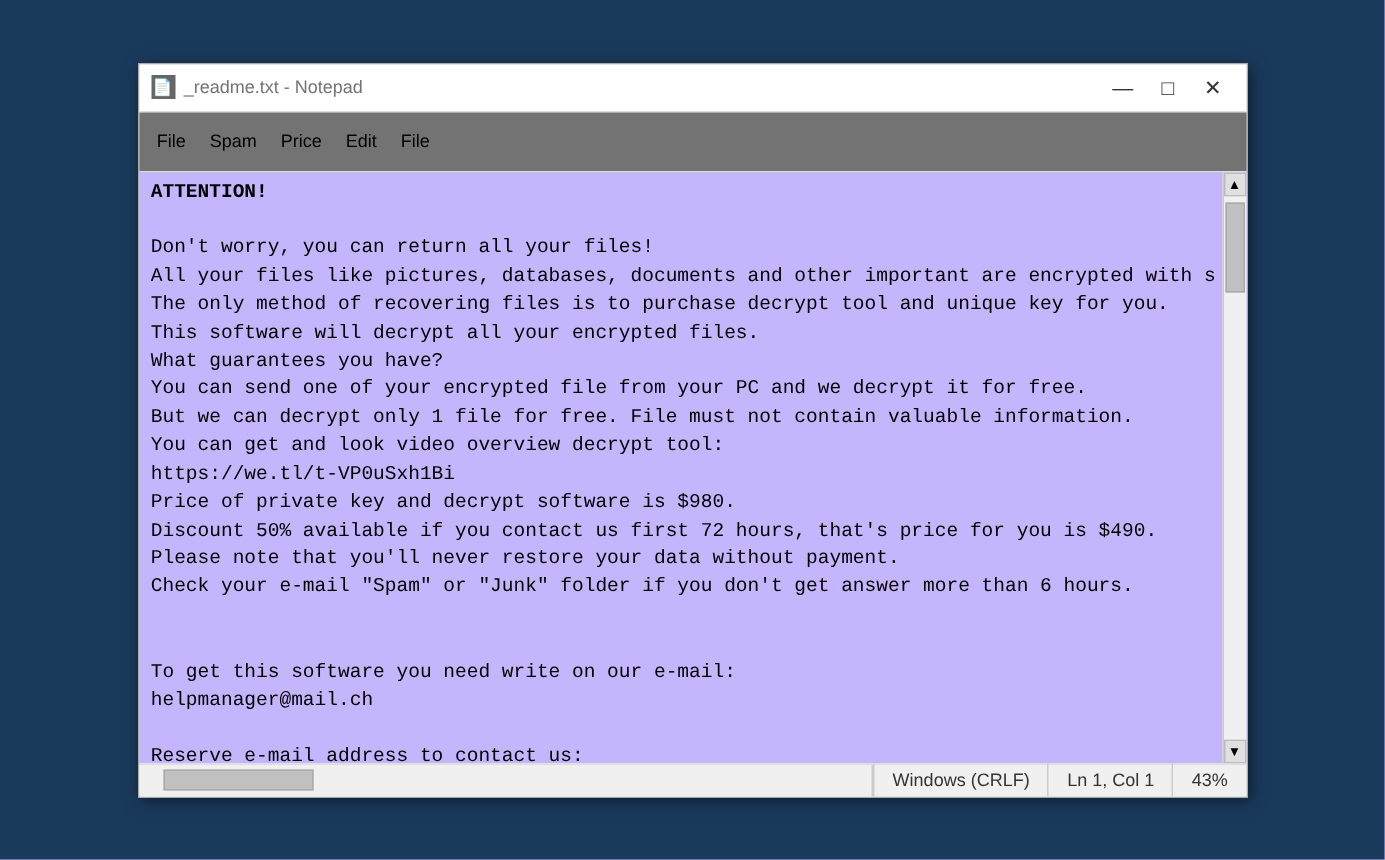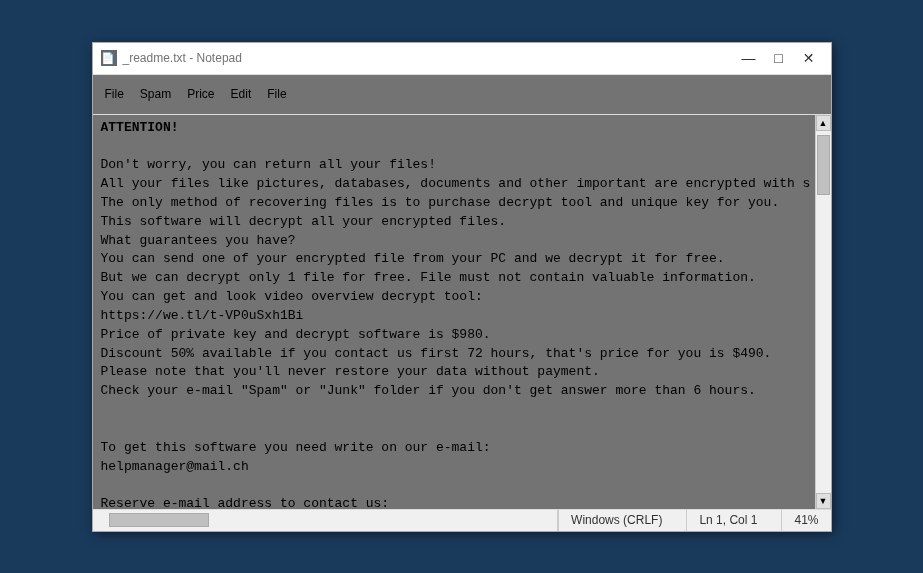--- a/index.html
+++ b/index.html
@@ -75,21 +75,21 @@
     .menu-item {
       padding: 2px 8px;
       font-size: 12px;
       color: #000;
       cursor: pointer;
     }
     .editor-area {
       flex: 1;
       display: flex;
       overflow: hidden;
-      background: #737373;
+      background: #c4b5fd;
     }
     .text-content {
       flex: 1;
       padding: 4px 8px;
       font-family: 'Courier New', Courier, monospace;
       font-size: 13px;
       line-height: 1.45;
       color: #000;
       overflow: hidden;
       white-space: pre;
@@ -159,21 +159,21 @@
       left: 0;
       top: 1px;
       width: 100px;
       height: 14px;
       background: #c0c0c0;
       border: 1px solid #aaa;
     }
     .status-sections {
       display: flex;
       align-items: center;
-      gap: 12px;
+      gap: 0;
     }
     .status-section {
       padding: 0 12px;
       font-size: 12px;
       color: #333;
       border-left: 1px solid #ccc;
       height: 22px;
       display: flex;
       align-items: center;
     }
@@ -242,17 +242,17 @@
 
     <div class="status-bar">
       <div class="scrollbar-h">
         <div class="scrollbar-h-track">
           <div class="scrollbar-h-thumb"></div>
         </div>
       </div>
       <div class="status-sections">
         <div class="status-section">Windows (CRLF)</div>
         <div class="status-section">Ln 1, Col 1</div>
-        <div class="status-section">41%</div>
+        <div class="status-section">43%</div>
       </div>
     </div>
   </div>
 </div>
 
 </body></html>

